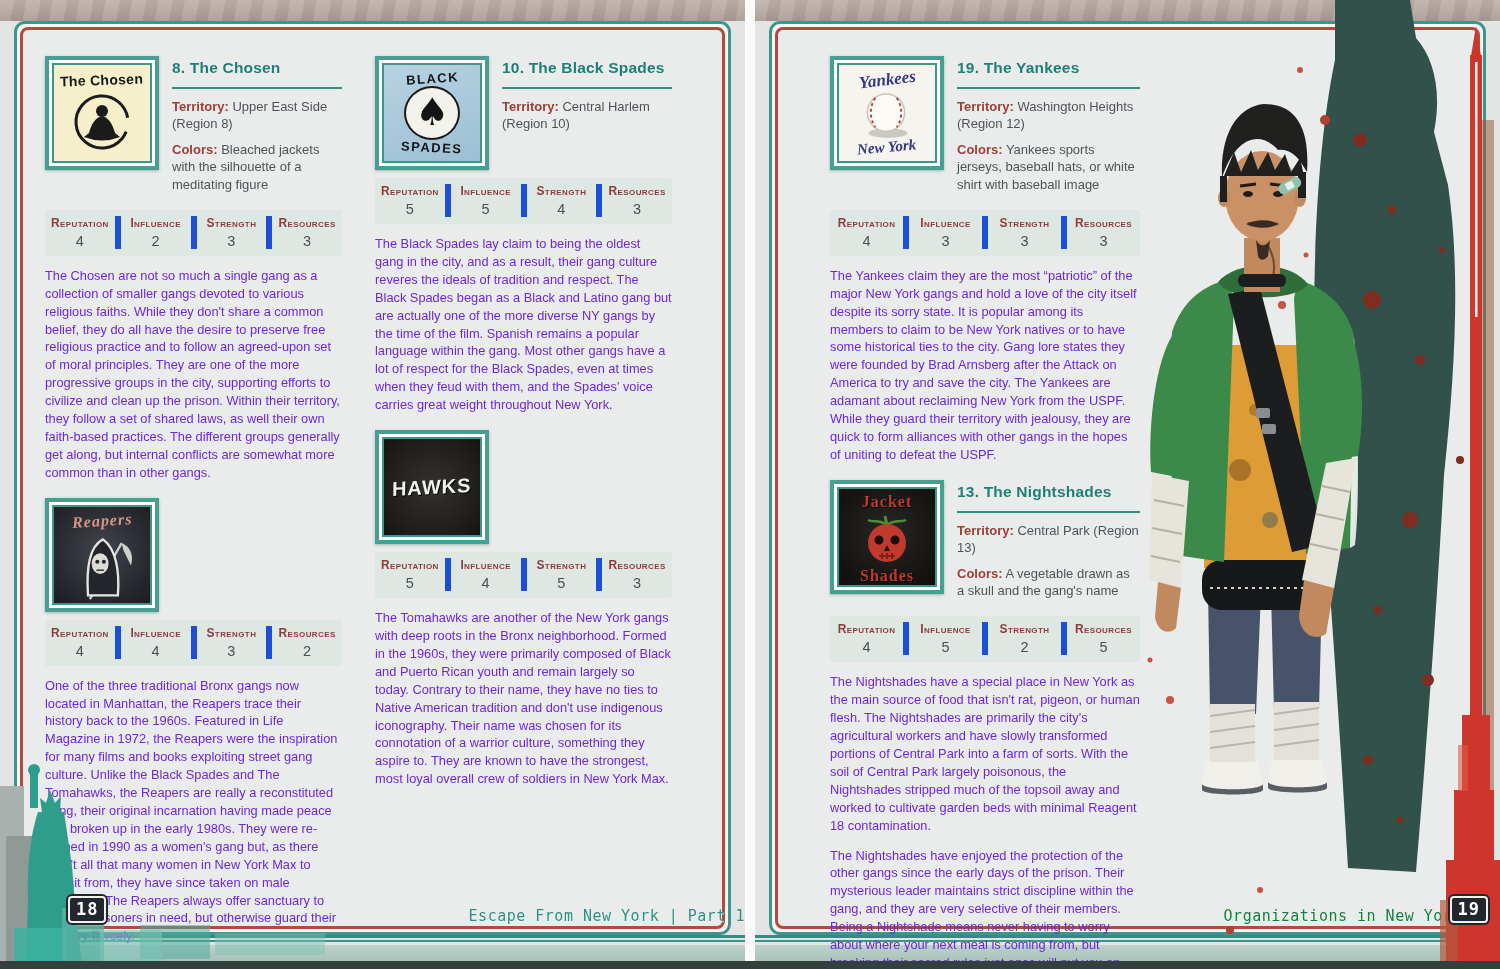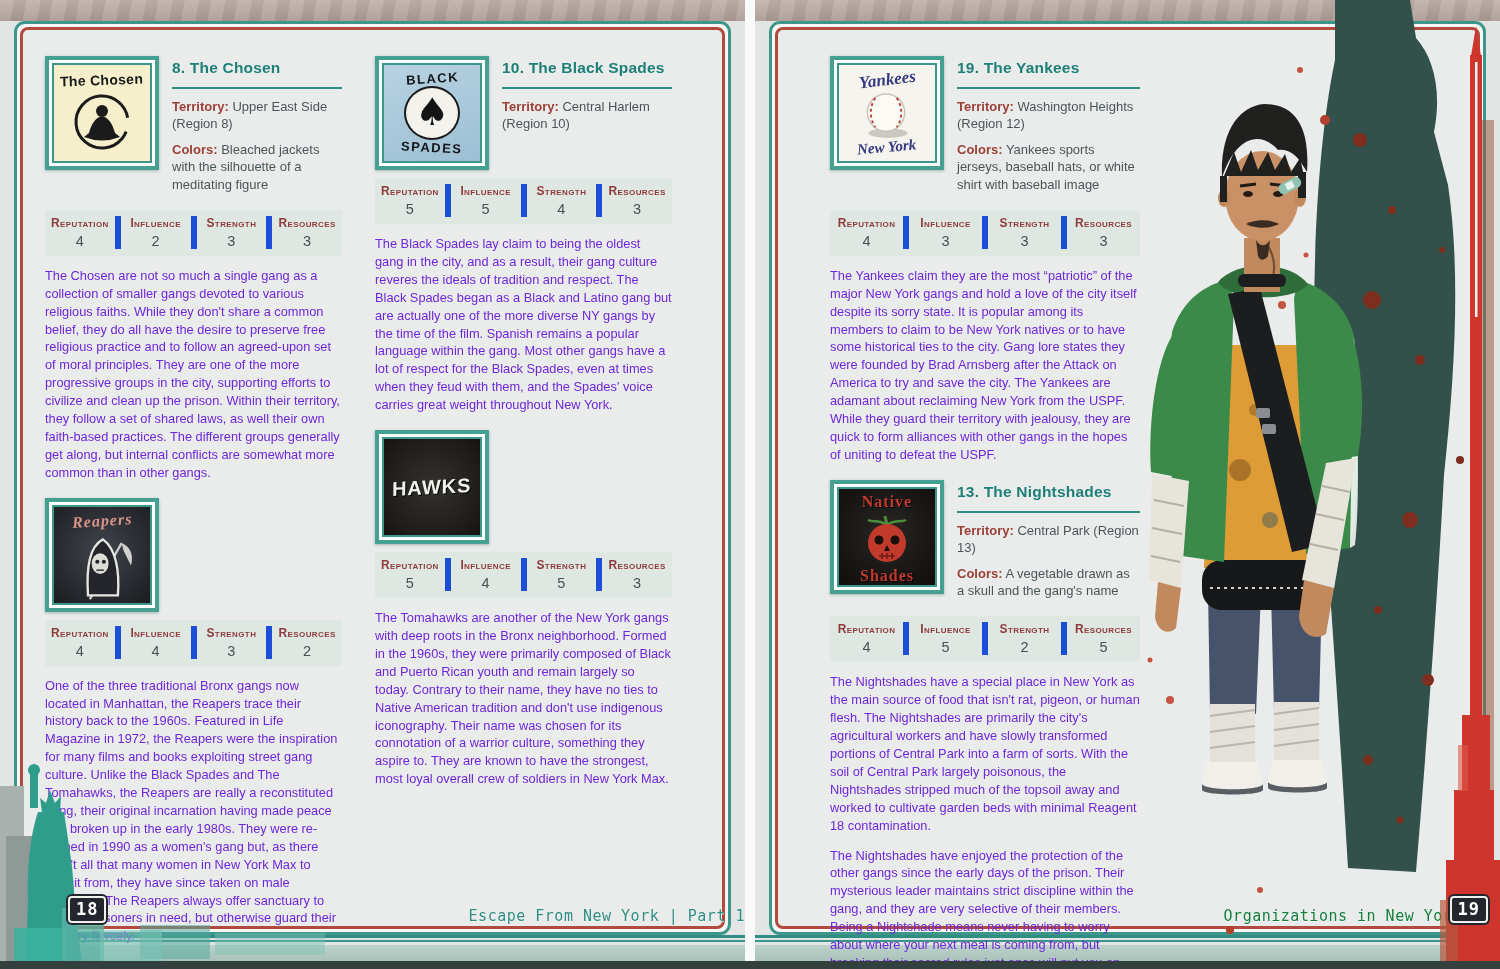--- a/index.html
+++ b/index.html
@@ -366,21 +366,21 @@
             <div class="stat-v">3</div>
           </div>
       </div>
       <p class="body-text">The Yankees claim they are the most “patriotic” of the major New York gangs and hold a love of the city itself despite its sorry state. It is popular among its members to claim to be New York natives or to have some historical ties to the city. Gang lore states they were founded by Brad Arnsberg after the Attack on America to try and save the city. The Yankees are adamant about reclaiming New York from the USPF. While they guard their territory with jealousy, they are quick to form alliances with other gangs in the hopes of uniting to defeat the USPF.</p>
     </section>
 
     <section class="gang">
       <div class="gang-head">
         <div class="logo">
           <div class="logo-inner night-bg">
-            <div class="night-gothic night-top">Native</div>
+            <div class="night-gothic night-top">Jacket</div>
             <svg width="56" height="52" viewBox="0 0 56 52">
               <path d="M28 12 L26 3" stroke="#4c8f3a" stroke-width="3"></path>
               <path d="M28 12 C20 6 14 10 9 7" stroke="#4c8f3a" stroke-width="2.5" fill="none"></path>
               <path d="M28 12 C36 6 42 10 47 7" stroke="#4c8f3a" stroke-width="2.5" fill="none"></path>
               <circle cx="28" cy="30" r="19" fill="#c13a2c"></circle>
               <circle cx="20" cy="27" r="4.5" fill="#1c0f0c"></circle>
               <circle cx="36" cy="27" r="4.5" fill="#1c0f0c"></circle>
               <polygon points="28,32 25,38 31,38" fill="#1c0f0c"></polygon>
               <path d="M20 43 L36 43 M23 40 L23 46 M28 40 L28 46 M33 40 L33 46" stroke="#6f1d15" stroke-width="1.6"></path>
             </svg>

